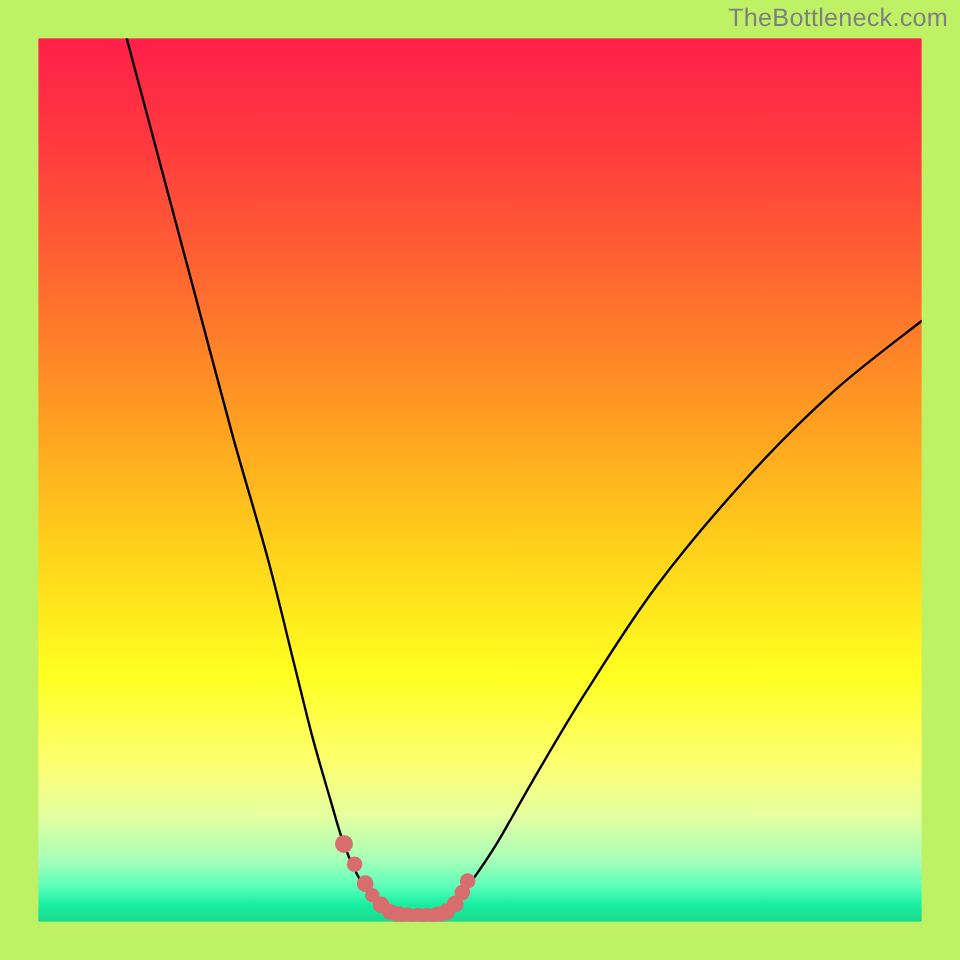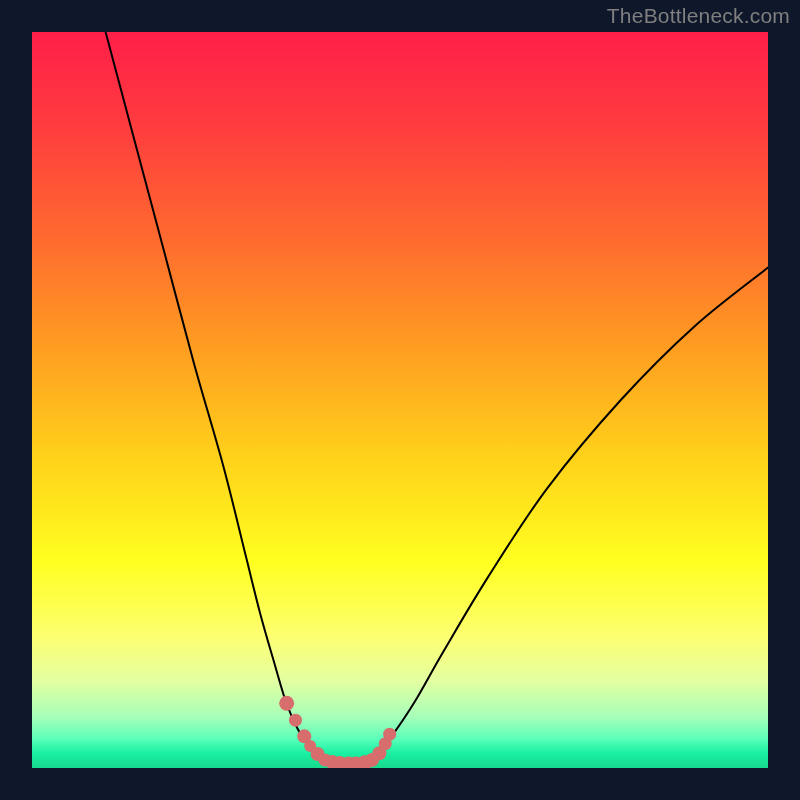--- a/index.html
+++ b/index.html
@@ -8,21 +8,21 @@
     width: 800px;
     height: 800px;
     overflow: hidden;
     background: #000;
     font-family: Arial, Helvetica, sans-serif;
   }
   .frame {
     position: relative;
     width: 800px;
     height: 800px;
-    background: #0f172a;
+    background: #bef264;
   }
   .watermark {
     position: absolute;
     top: 4px;
     right: 10px;
     color: #7f7f7f;
     font-size: 21px;
     letter-spacing: 0.2px;
     font-weight: 400;
     z-index: 10;

